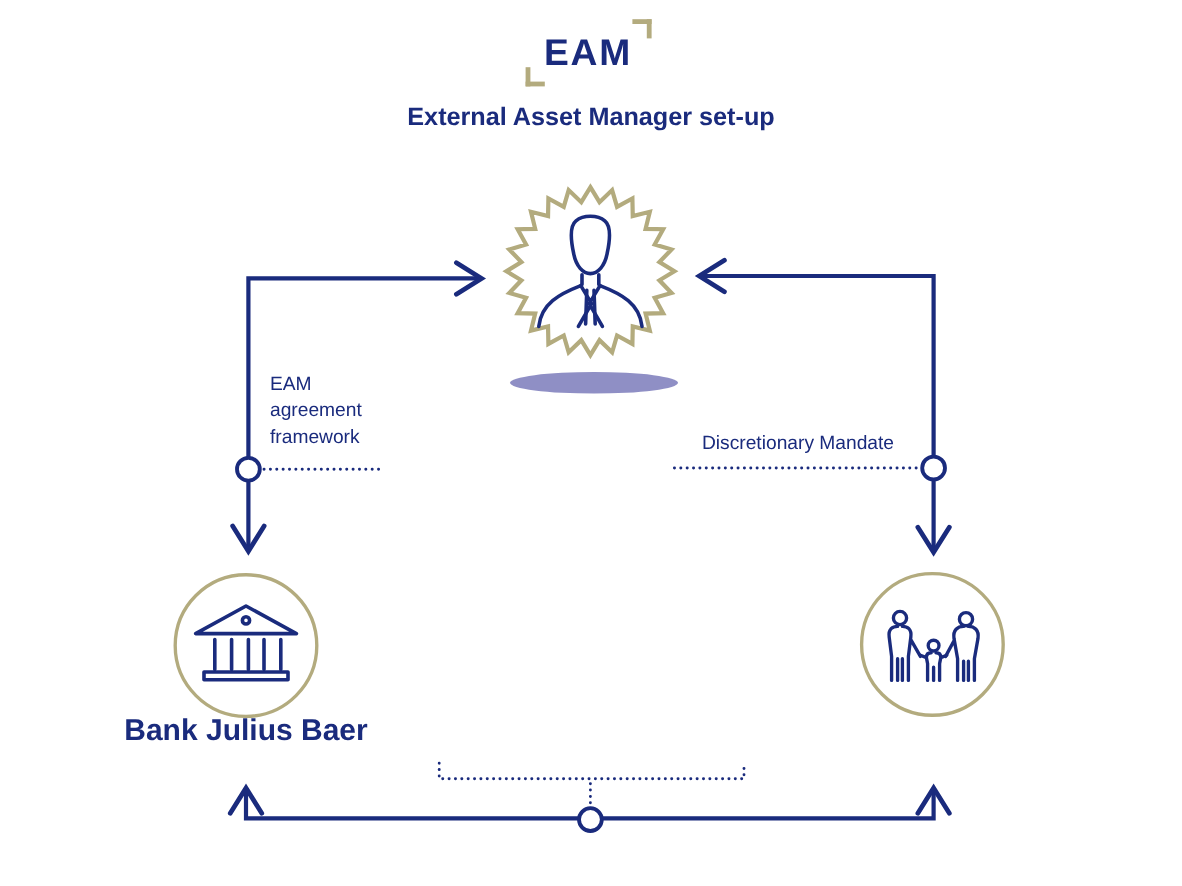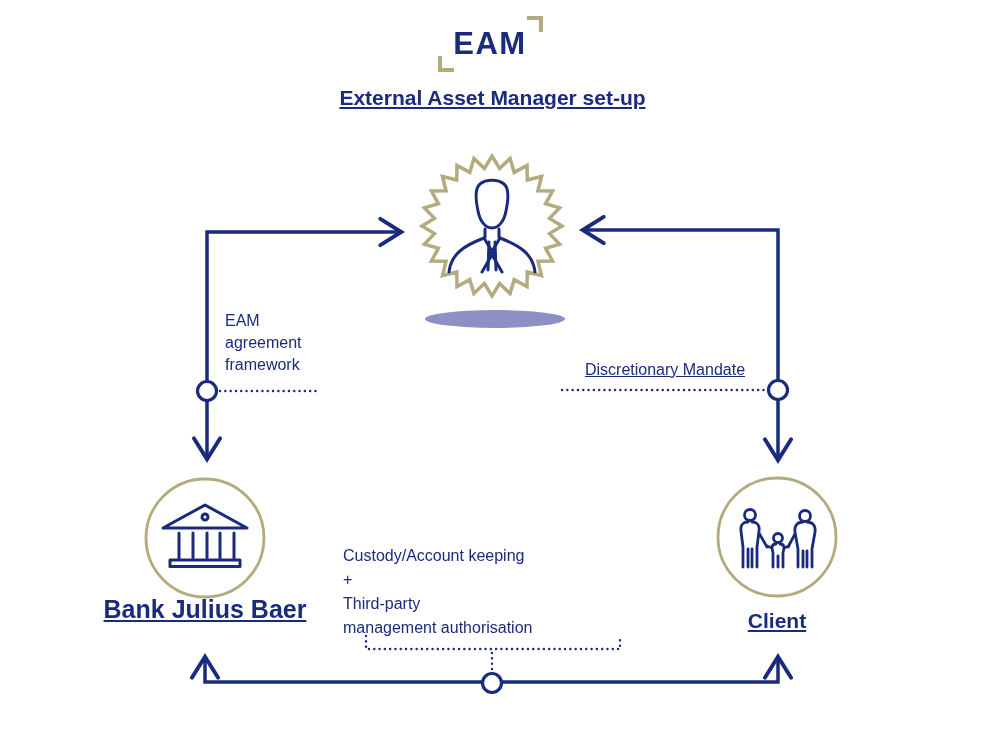--- a/index.html
+++ b/index.html
@@ -7,21 +7,21 @@
     --gold:#b3ab7e;
     --purple:#8f8fc5;
     --bg:#ffffff;
   }
   html,body{margin:0;padding:0;background:#fff;}
   .canvas{
     position:relative;width:910px;height:738px;background:var(--bg);
     font-family:"Liberation Sans",sans-serif;overflow:hidden;
   }
   .label{position:absolute;color:var(--navy);}
-  .center{text-align:center;text-decoration:underline;}
+  .center{text-align:center;}
   
   .logo-text{left:444px;top:26px;width:92px;font-size:31px;font-weight:700;letter-spacing:1.5px;text-align:center;}
   .bracket{position:absolute;}
   .bracket-tr{left:527px;top:16px;width:12px;height:12px;border-top:4px solid var(--gold);border-right:4px solid var(--gold);}
   .bracket-bl{left:438px;top:56px;width:12px;height:12px;border-bottom:4px solid var(--gold);border-left:4px solid var(--gold);}
   
   .title{left:0;top:86px;width:985px;font-size:21px;font-weight:700;}
   .subtitle{left:0;top:115px;width:985px;font-size:16px;}
   
   .framework-label{left:225px;top:310px;font-size:16px;line-height:22px;}
@@ -107,23 +107,16 @@
   </svg>
 
   <div class="label framework-label">
     <div>EAM</div>
     <div>agreement</div>
     <div>framework</div>
   </div>
 
   <div class="label mandate-label center">Discretionary Mandate</div>
 
-  <div class="label custody-label">
-    <div>Custody/Account keeping</div>
-    <div>+</div>
-    <div>Third-party</div>
-    <div>management authorisation</div>
-  </div>
 
   <div class="label bank-label center">Bank Julius Baer</div>
-  <div class="label client-label center">Client</div>
 
 </div>
 
 </body></html>

